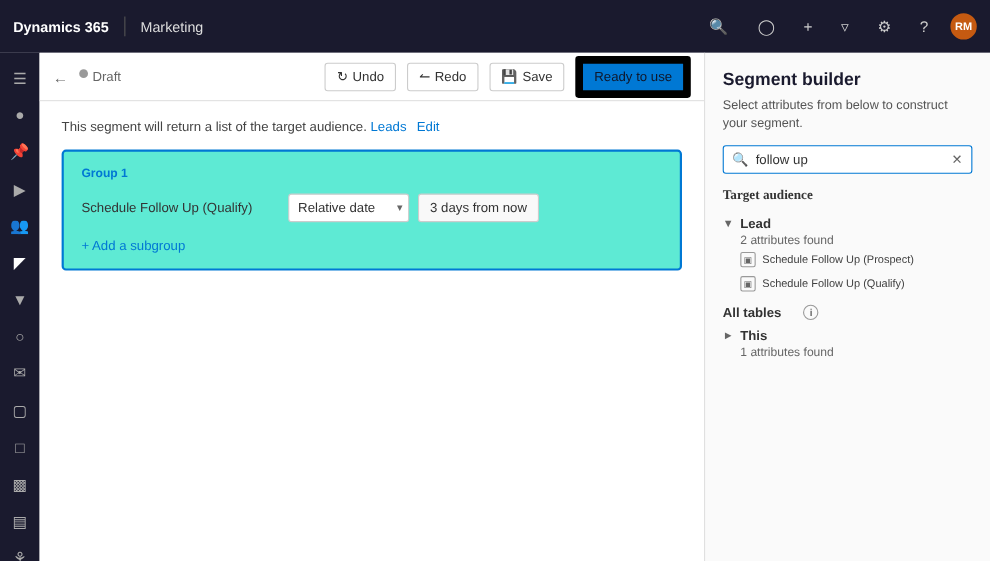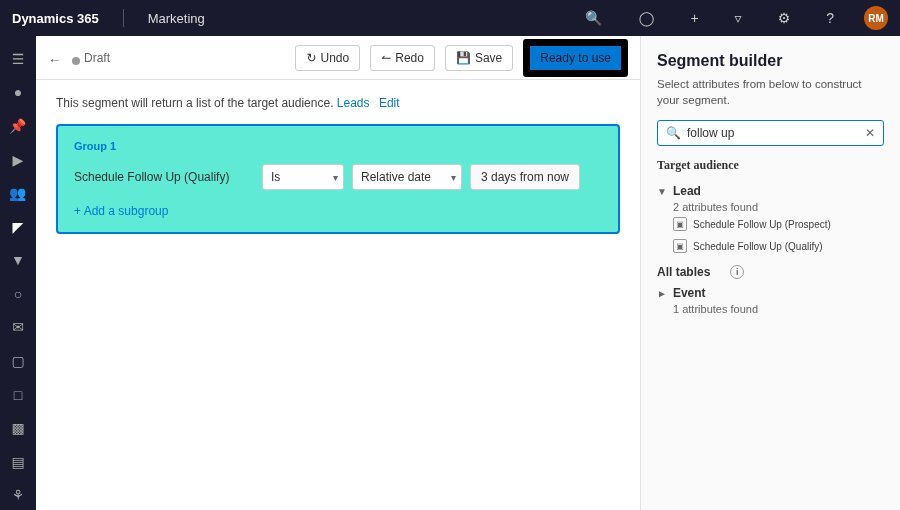--- a/index.html
+++ b/index.html
@@ -1,26 +1,26 @@
 <!DOCTYPE html>
 <html><head>
   <meta charset="utf-8">
   <style>
     * { box-sizing: border-box; margin: 0; padding: 0; }
     body { font-family: 'Segoe UI', Arial, sans-serif; font-size: 13px; background: #f5f5f5; overflow: hidden; }
 
     
     .top-nav {
       background: #1a1a2e;
-      height: 36px;
+      height: 48px;
       display: flex;
       align-items: center;
       padding: 0 12px;
       color: white;
-      gap: 24px;
+      gap: 14px;
     }
     .top-nav-brand { font-weight: 600; font-size: 13px; color: white; }
     .top-nav-divider { width: 1px; height: 18px; background: #555; }
     .top-nav-module { font-size: 13px; color: #ddd; }
     .top-nav-spacer { flex: 1; }
     .top-nav-icon { color: #ccc; font-size: 14px; cursor: pointer; padding: 0 6px; }
 
     
     .app-layout { display: flex; height: calc(510px - 36px); }
 
@@ -63,21 +63,21 @@
       border-bottom: 1px solid #e0e0e0;
       display: flex;
       align-items: center;
       padding: 0 12px;
       gap: 10px;
     }
     .back-btn { color: #666; cursor: pointer; font-size: 14px; }
     .page-title { font-size: 16px; font-weight: 600; color: #1a1a2e; }
     .status-badge {
       display: flex;
-      align-items: flex-end;
+      align-items: flex-start;
       gap: 4px;
       font-size: 12px;
       color: #666;
     }
     .status-dot { width: 8px; height: 8px; border-radius: 50%; background: #999; }
     .header-spacer { flex: 1; }
     .header-btn {
       display: flex;
       align-items: center;
       gap: 4px;
@@ -359,27 +359,20 @@
         <a>Leads</a>
         <a style="margin-left:6px;">Edit</a>
       </p>
 
       <div class="group-box">
         <div class="group-label">Group 1</div>
 
         <div class="condition-row">
           <span class="condition-field-name">Schedule Follow Up (Qualify)</span>
 
-          <div class="select-wrapper">
-            <select class="dropdown-select">
-              <option>Is</option>
-              <option>Is not</option>
-              <option>Contains</option>
-            </select>
-          </div>
 
           <div class="select-wrapper">
             <select class="dropdown-select" style="min-width:110px;">
               <option>Relative date</option>
               <option>Exact date</option>
             </select>
           </div>
 
           <span class="value-text">3 days from now</span>
         </div>
@@ -422,17 +415,17 @@
       </div>
     </div>
 
     <div class="all-tables-header">
       <span>All tables</span>
       <div class="info-icon">i</div>
     </div>
 
     <div class="event-row">
       <span style="font-size:10px;color:#666;">►</span>
-      <span style="font-size:12px;font-weight:600;color:#333;">Event</span>
+      <span style="font-size:12px;font-weight:600;color:#333;">This</span>
     </div>
     <div class="event-count">1 attributes found</div>
   </div>
 </div>
 
 </body></html>

